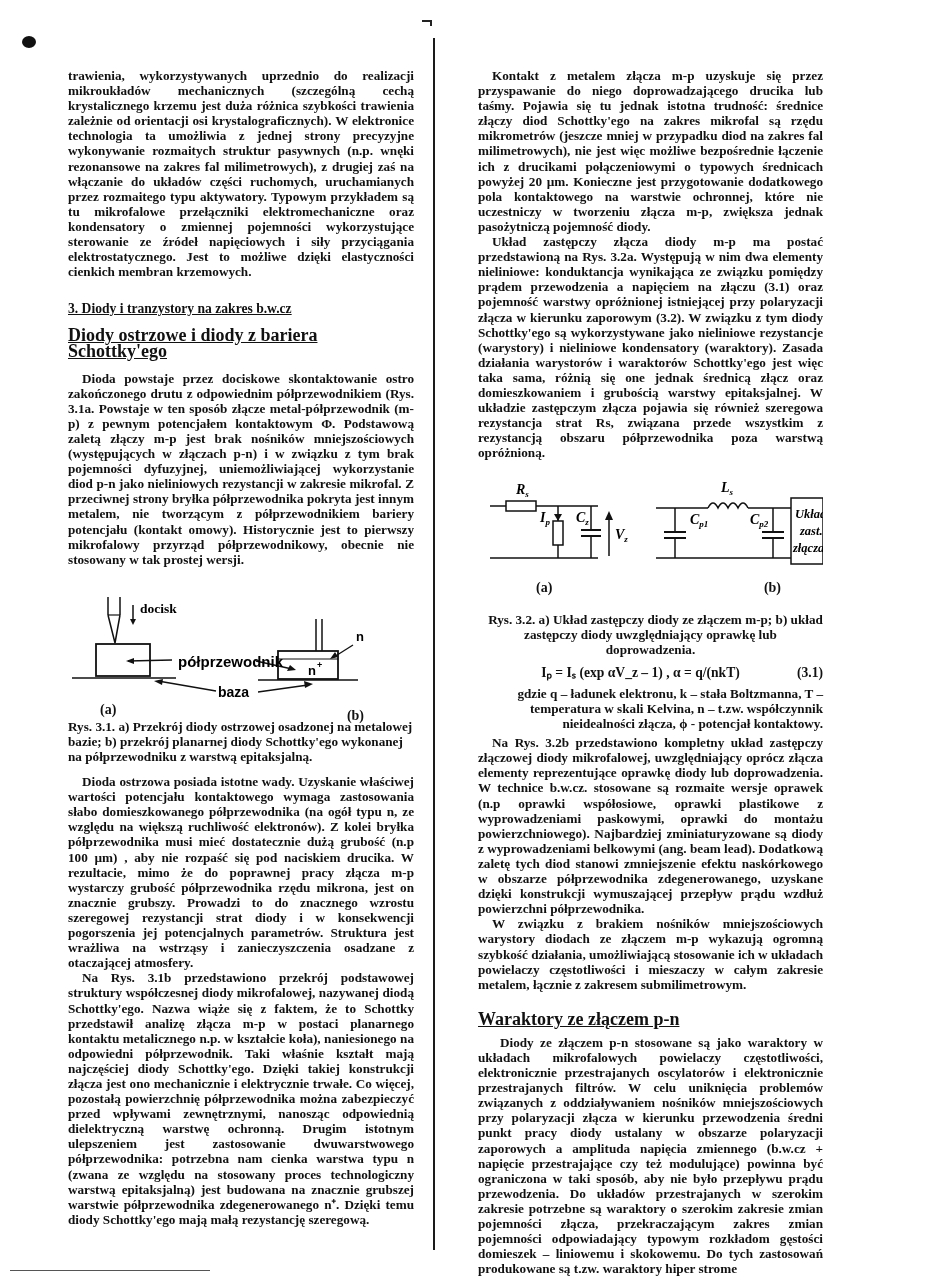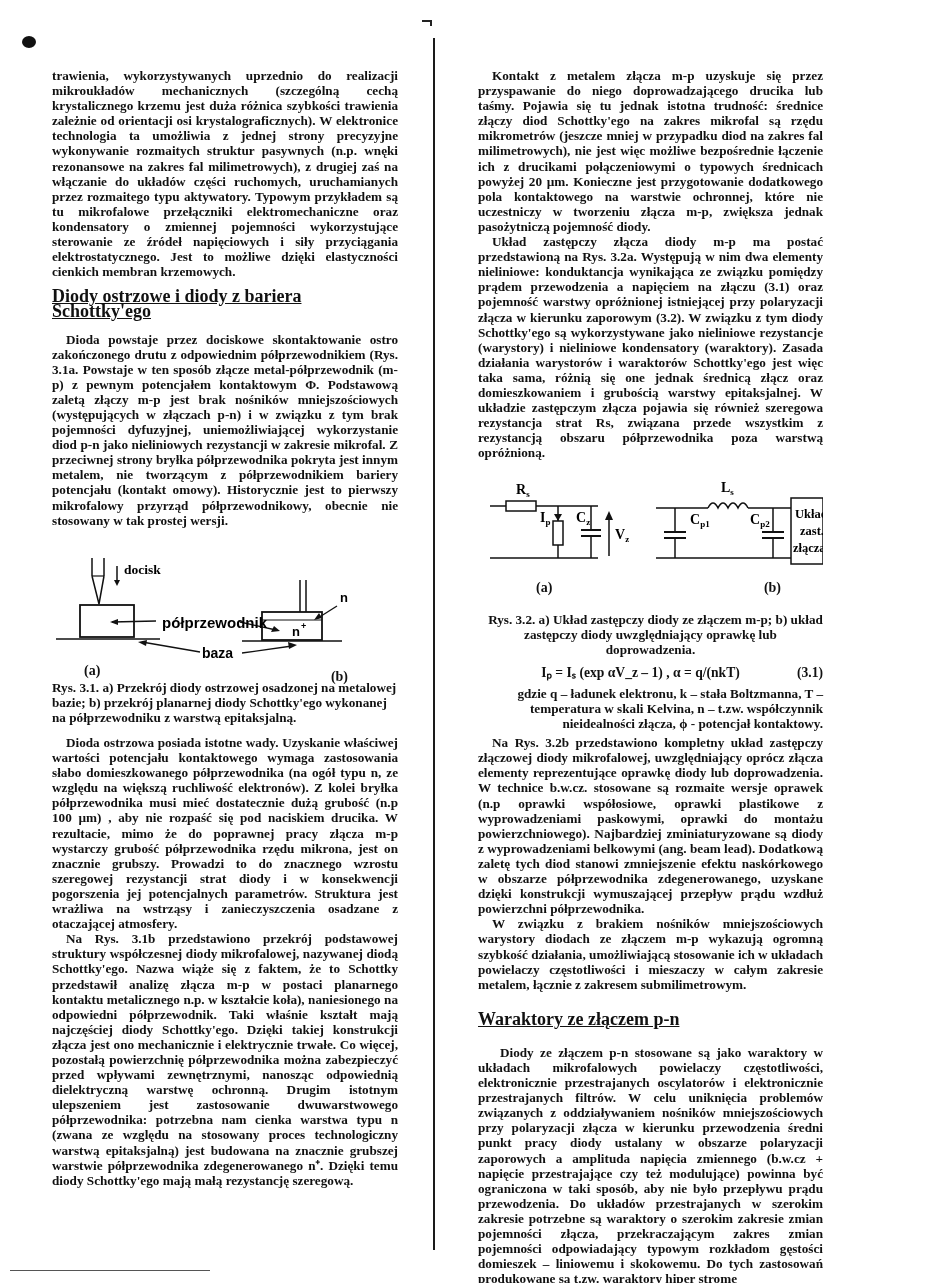--- a/index.html
+++ b/index.html
@@ -5,21 +5,21 @@
   html, body { margin:0; padding:0; background:#fff; }
   body { width:942px; height:1283px; position:relative; overflow:hidden;
          font-family:"Liberation Serif", serif; color:#111; }
   .dot { position:absolute; left:22px; top:36px; width:14px; height:12px; border-radius:50%; background:#111; }
   .corner { position:absolute; left:422px; top:20px; width:10px; height:2px; background:#222; }
   .corner::after { content:""; position:absolute; right:0; top:0; width:2px; height:6px; background:#222; }
   .divider { position:absolute; left:433px; top:38px; width:2px; height:1212px; background:#1a1a1a; }
   .bottom-rule { position:absolute; left:10px; top:1270px; width:200px; height:1px; background:#555; }
 
   .col { position:absolute; font-weight:bold; font-size:13.2px; line-height:15.1px; }
-  .col-left { left:52px; top:68px; width:346px; }
+  .col-left { left:68px; top:68px; width:346px; }
   .col-right { left:478px; top:68px; width:345px; }
   p { margin:0; text-align:justify; }
   p.indent { text-indent:14px; }
   .h-section { text-decoration:underline; font-size:13.6px; margin:20px 0 12px 0; }
   .h-sub { font-size:13.6px; margin:0 0 10px 0; line-height:16px; font-weight:bold; }
   .h-underline { text-decoration:underline; margin:10px 0 12px 0; font-size:18px; }
   .caption { margin:2px 0 8px 0; }
 
   .fig { position:relative; }
   .fig svg { display:block; }
@@ -31,20 +31,21 @@
 <body>
 
 <div class="dot"></div>
 <div class="corner"></div>
 <div class="divider"></div>
 <div class="bottom-rule"></div>
 
 <div class="col col-left">
   <p>trawienia, wykorzystywanych uprzednio do realizacji mikroukładów mechanicznych (szczególną cechą krystalicznego krzemu jest duża różnica szybkości trawienia zależnie od orientacji osi krystalograficznych). W elektronice technologia ta umożliwia z jednej strony precyzyjne wykonywanie rozmaitych struktur pasywnych (n.p. wnęki rezonansowe na zakres fal milimetrowych), z drugiej zaś na włączanie do układów części ruchomych, uruchamianych przez rozmaitego typu aktywatory. Typowym przykładem są tu mikrofalowe przełączniki elektromechaniczne oraz kondensatory o zmiennej pojemności wykorzystujące sterowanie ze źródeł napięciowych i siły przyciągania elektrostatycznego. Jest to możliwe dzięki elastyczności cienkich membran krzemowych.</p>
 
+  <div class="h-section" style="margin-top:22px">3. Diody i tranzystory na zakres b.w.cz</div>
   <div class="h-underline">Diody ostrzowe i diody z bariera Schottky'ego</div>
 
   <p class="indent">Dioda powstaje przez dociskowe skontaktowanie ostro zakończonego drutu z odpowiednim półprzewodnikiem (Rys. 3.1a. Powstaje w ten sposób złącze metal-półprzewodnik (m-p) z pewnym potencjałem kontaktowym Φ. Podstawową zaletą złączy m-p jest brak nośników mniejszościowych (występujących w złączach p-n) i w związku z tym brak pojemności dyfuzyjnej, uniemożliwiającej wykorzystanie diod p-n jako nieliniowych rezystancji w zakresie mikrofal. Z przeciwnej strony bryłka półprzewodnika pokryta jest innym metalem, nie tworzącym z półprzewodnikiem bariery potencjału (kontakt omowy). Historycznie jest to pierwszy mikrofalowy przyrząd półprzewodnikowy, obecnie nie stosowany w tak prostej wersji.</p>
 
   <div class="fig" style="margin-top:28px; height:108px;">
     <svg width="346" height="108" viewBox="0 0 346 108">
 
       <line x1="40" y1="2" x2="40" y2="20" stroke="#111" stroke-width="1.5"></line>
       <line x1="52" y1="2" x2="52" y2="20" stroke="#111" stroke-width="1.5"></line>
       <line x1="40" y1="20" x2="52" y2="20" stroke="#111" stroke-width="1.2"></line>
@@ -86,21 +87,21 @@
   <p class="caption" style="text-align:left">Rys. 3.1. a) Przekrój diody ostrzowej osadzonej na metalowej bazie; b) przekrój planarnej diody Schottky'ego wykonanej na półprzewodniku z warstwą epitaksjalną.</p>
 
   <p class="indent" style="margin-top:10px">Dioda ostrzowa posiada istotne wady. Uzyskanie właściwej wartości potencjału kontaktowego wymaga zastosowania słabo domieszkowanego półprzewodnika (na ogół typu n, ze względu na większą ruchliwość elektronów). Z kolei bryłka półprzewodnika musi mieć dostatecznie dużą grubość (n.p 100 µm) , aby nie rozpaść się pod naciskiem drucika. W rezultacie, mimo że do poprawnej pracy złącza m-p wystarczy grubość półprzewodnika rzędu mikrona, jest on znacznie grubszy. Prowadzi to do znacznego wzrostu szeregowej rezystancji strat diody i w konsekwencji pogorszenia jej potencjalnych parametrów. Struktura jest wrażliwa na wstrząsy i zanieczyszczenia osadzane z otaczającej atmosfery.</p>
   <p class="indent">Na Rys. 3.1b przedstawiono przekrój podstawowej struktury współczesnej diody mikrofalowej, nazywanej diodą Schottky'ego. Nazwa wiąże się z faktem, że to Schottky przedstawił analizę złącza m-p w postaci planarnego kontaktu metalicznego n.p. w kształcie koła), naniesionego na odpowiedni półprzewodnik. Taki właśnie kształt mają najczęściej diody Schottky'ego. Dzięki takiej konstrukcji złącza jest ono mechanicznie i elektrycznie trwałe. Co więcej, pozostałą powierzchnię półprzewodnika można zabezpieczyć przed wpływami zewnętrznymi, nanosząc odpowiednią dielektryczną warstwę ochronną. Drugim istotnym ulepszeniem jest zastosowanie dwuwarstwowego półprzewodnika: potrzebna nam cienka warstwa typu n (zwana ze względu na stosowany proces technologiczny warstwą epitaksjalną) jest budowana na znacznie grubszej warstwie półprzewodnika zdegenerowanego n⁺. Dzięki temu diody Schottky'ego mają małą rezystancję szeregową.</p>
 </div>
 
 <div class="col col-right">
   <p class="indent">Kontakt z metalem złącza m-p uzyskuje się przez przyspawanie do niego doprowadzającego drucika lub taśmy. Pojawia się tu jednak istotna trudność: średnice złączy diod Schottky'ego na zakres mikrofal są rzędu mikrometrów (jeszcze mniej w przypadku diod na zakres fal milimetrowych), nie jest więc możliwe bezpośrednie łączenie ich z drucikami połączeniowymi o typowych średnicach powyżej 20 µm. Konieczne jest przygotowanie dodatkowego pola kontaktowego na warstwie ochronnej, które nie uczestniczy w tworzeniu złącza m-p, zwiększa jednak pasożytniczą pojemność diody.</p>
   <p class="indent">Układ zastępczy złącza diody m-p ma postać przedstawioną na Rys. 3.2a. Występują w nim dwa elementy nieliniowe: konduktancja wynikająca ze związku pomiędzy prądem przewodzenia a napięciem na złączu (3.1) oraz pojemność warstwy opróżnionej istniejącej przy polaryzacji złącza w kierunku zaporowym (3.2). W związku z tym diody Schottky'ego są wykorzystywane jako nieliniowe rezystancje (warystory) i nieliniowe kondensatory (waraktory). Zasada działania warystorów i waraktorów Schottky'ego jest więc taka sama, różnią się one jednak średnicą złącz oraz domieszkowaniem i grubością warstwy epitaksjalnej. W układzie zastępczym złącza pojawia się również szeregowa rezystancja strat Rs, związana przede wszystkim z rezystancją obszaru półprzewodnika poza warstwą opróżnioną.</p>
 
-  <div class="fig" style="margin-top:16px; height:100px;">
+  <div class="fig" style="margin-top:16px; height:100px;font-style:italic;">
     <svg width="345" height="100" viewBox="0 0 345 100">
 
       <line x1="12" y1="30" x2="28" y2="30" stroke="#111" stroke-width="1.5"></line>
       <rect x="28" y="25" width="30" height="10" fill="none" stroke="#111" stroke-width="1.5"></rect>
       <line x1="58" y1="30" x2="120" y2="30" stroke="#111" stroke-width="1.5"></line>
       <line x1="12" y1="82" x2="120" y2="82" stroke="#111" stroke-width="1.5"></line>
       <line x1="80" y1="30" x2="80" y2="45" stroke="#111" stroke-width="1.5"></line>
       <rect x="75" y="45" width="10" height="24" fill="none" stroke="#111" stroke-width="1.5"></rect>
       <line x1="80" y1="69" x2="80" y2="82" stroke="#111" stroke-width="1.5"></line>
       <polygon points="76,38 84,38 80,45" fill="#111"></polygon>
@@ -144,15 +145,15 @@
 
   <div class="eq">
     <span class="body">Iₚ = Iₛ (exp αV_z – 1) ,      α = q/(nkT)</span>
     <span class="num">(3.1)</span>
   </div>
 
   <p style="text-align:right">gdzie q – ładunek elektronu, k – stała Boltzmanna, T – temperatura w skali Kelvina, n – t.zw. współczynnik nieidealności złącza, ϕ - potencjał kontaktowy.</p>
   <p class="indent" style="margin-top:4px">Na Rys. 3.2b przedstawiono kompletny układ zastępczy złączowej diody mikrofalowej, uwzględniający oprócz złącza elementy reprezentujące oprawkę diody lub doprowadzenia. W technice b.w.cz. stosowane są rozmaite wersje oprawek (n.p oprawki współosiowe, oprawki plastikowe z wyprowadzeniami paskowymi, oprawki do montażu powierzchniowego). Najbardziej zminiaturyzowane są diody z wyprowadzeniami belkowymi (ang. beam lead). Dodatkową zaletę tych diod stanowi zmniejszenie efektu naskórkowego w obszarze półprzewodnika zdegenerowanego, uzyskane dzięki konstrukcji wymuszającej przepływ prądu wzdłuż powierzchni półprzewodnika.</p>
   <p class="indent">W związku z brakiem nośników mniejszościowych warystory diodach ze złączem m-p wykazują ogromną szybkość działania, umożliwiającą stosowanie ich w układach powielaczy częstotliwości i mieszaczy w całym zakresie metalem, łącznie z zakresem submilimetrowym.</p>
 
-  <div class="h-underline" style="margin-top:20px; margin-bottom:18px">Waraktory ze złączem p-n</div>
+  <div class="h-underline" style="margin-top:20px; margin-bottom:8px">Waraktory ze złączem p-n</div>
   <p class="indent" style="text-indent:22px">Diody ze złączem p-n stosowane są jako waraktory w układach mikrofalowych powielaczy częstotliwości, elektronicznie przestrajanych oscylatorów i elektronicznie przestrajanych filtrów. W celu uniknięcia problemów związanych z oddziaływaniem nośników mniejszościowych przy polaryzacji złącza w kierunku przewodzenia średni punkt pracy diody ustalany w obszarze polaryzacji zaporowych a amplituda napięcia zmiennego (b.w.cz + napięcie przestrajające czy też modulujące) powinna być ograniczona w taki sposób, aby nie było przepływu prądu przewodzenia. Do układów przestrajanych w szerokim zakresie potrzebne są waraktory o szerokim zakresie zmian pojemności złącza, przekraczającym zakres zmian pojemności odpowiadający typowym rozkładom gęstości domieszek – liniowemu i skokowemu. Do tych zastosowań produkowane są t.zw. waraktory hiper strome</p>
 </div>
 
 </body></html>

